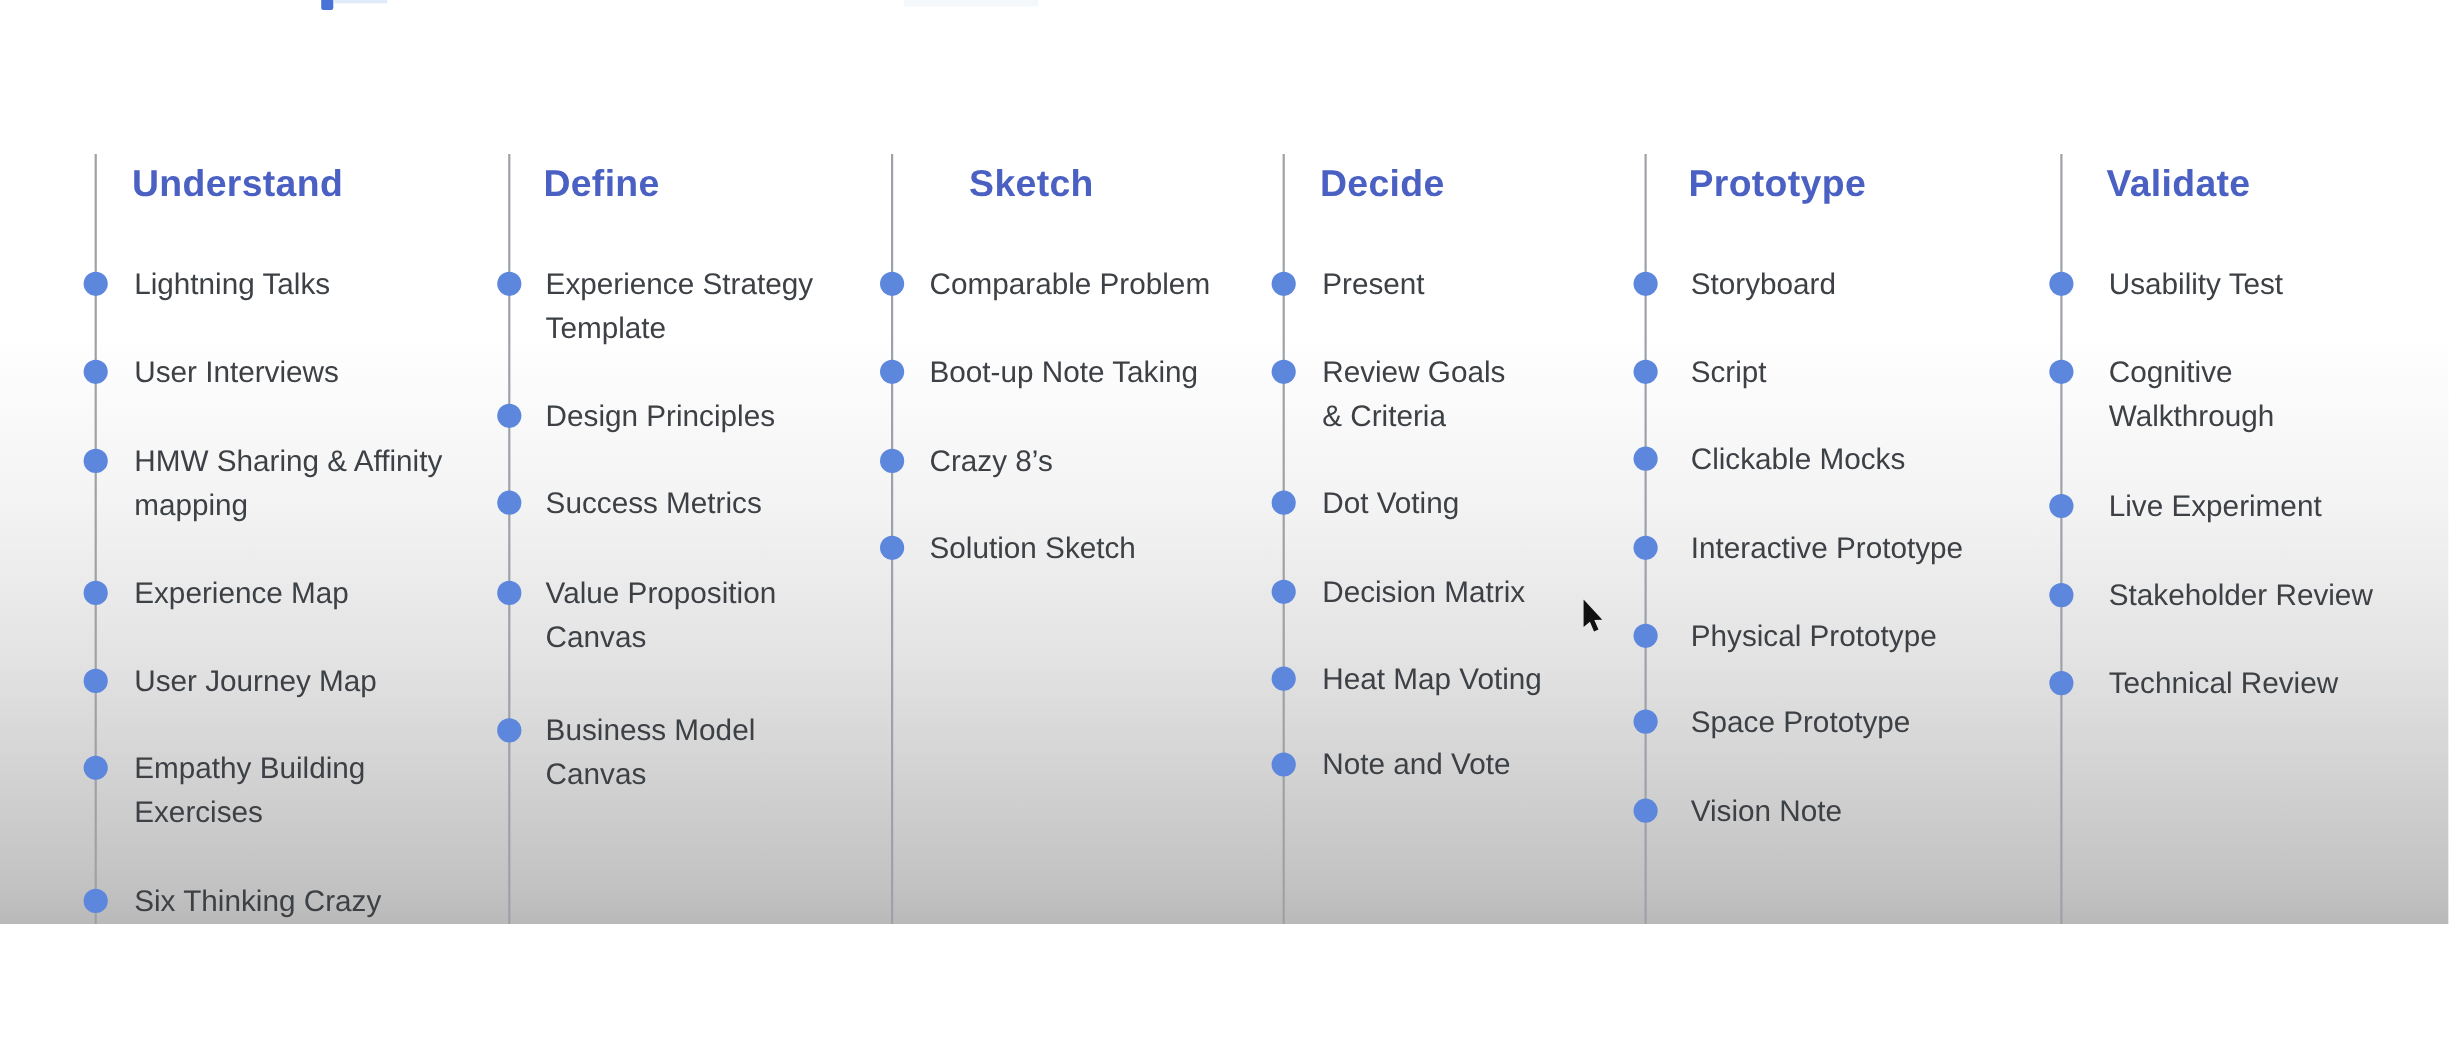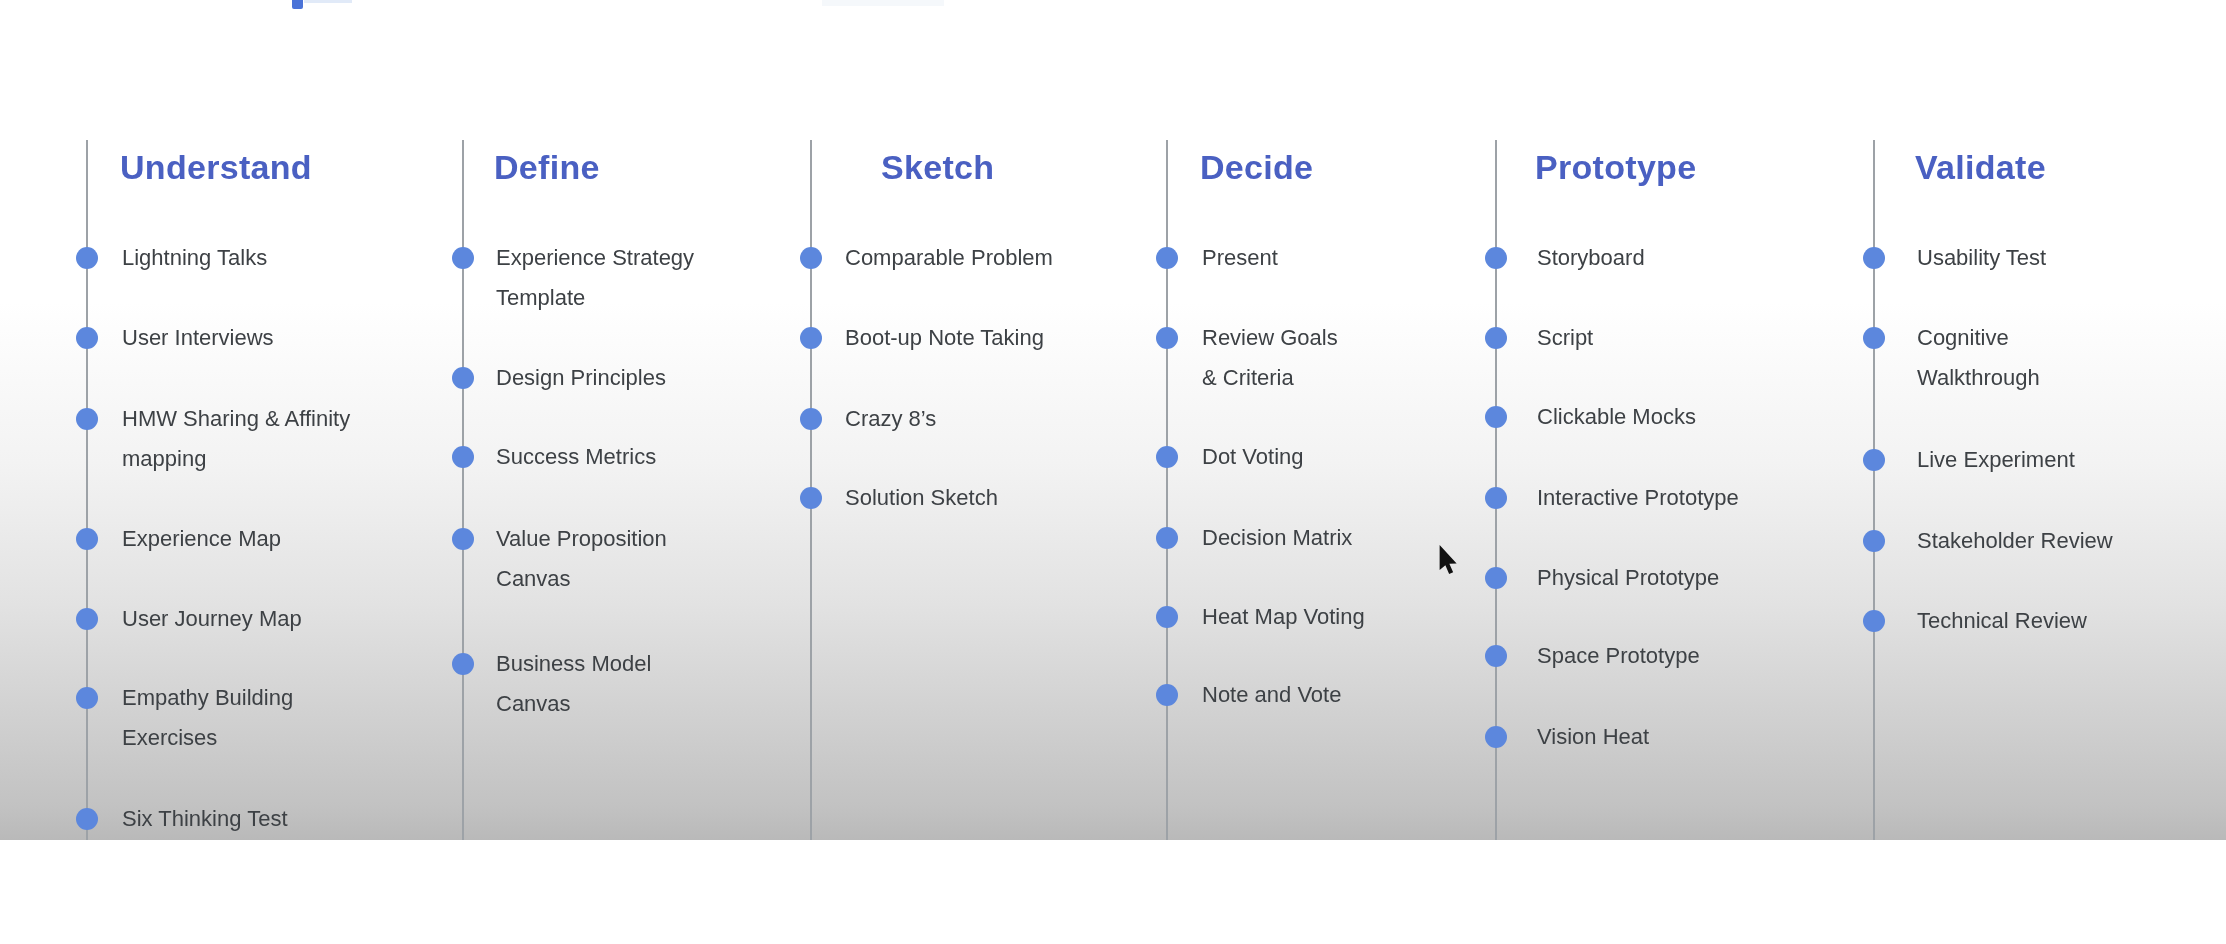--- a/index.html
+++ b/index.html
@@ -22,21 +22,21 @@
     font-size:34px;font-weight:bold;letter-spacing:.3px;
     color:var(--header-color,#4a60c2);
     white-space:nowrap;
   }
   .dot{
     position:absolute;width:22px;height:22px;border-radius:50%;
     background:var(--dot-color,#5c87dd);
   }
   .item{
     position:absolute;
-    font-size:22px;line-height:40px;
+    font-size:27px;line-height:40px;
     color:var(--item-color,#3d4145);
     white-space:pre-line;
   }
   .title-fragment{position:absolute;border-radius:0 0 2px 2px;}
   .faint-line{position:absolute;opacity:.55;}
   .faint-strip{position:absolute;opacity:.6;}
   .cursor{position:absolute;}
 </style>
 </head>
 <body>
@@ -60,21 +60,21 @@
     <div class="item" style="left: 122px; top: 399px;">HMW Sharing &amp; Affinity
 mapping</div>
     <div class="dot" style="left: 76px; top: 528px;"></div>
     <div class="item" style="left: 122px; top: 519px;">Experience Map</div>
     <div class="dot" style="left: 76px; top: 608px;"></div>
     <div class="item" style="left: 122px; top: 599px;">User Journey Map</div>
     <div class="dot" style="left: 76px; top: 687px;"></div>
     <div class="item" style="left: 122px; top: 678px;">Empathy Building
 Exercises</div>
     <div class="dot" style="left: 76px; top: 808px;"></div>
-    <div class="item" style="left: 122px; top: 799px;">Six Thinking Test</div>
+    <div class="item" style="left: 122px; top: 799px;">Six Thinking Crazy</div>
     <div class="vline" style="left: 462px;"></div>
     <div class="col-header" style="left: 494px;">Define</div>
     <div class="dot" style="left: 452px; top: 247px;"></div>
     <div class="item" style="left: 496px; top: 238px;">Experience Strategy
 Template</div>
     <div class="dot" style="left: 452px; top: 367px;"></div>
     <div class="item" style="left: 496px; top: 358px;">Design Principles</div>
     <div class="dot" style="left: 452px; top: 446px;"></div>
     <div class="item" style="left: 496px; top: 437px;">Success Metrics</div>
     <div class="dot" style="left: 452px; top: 528px;"></div>
@@ -116,21 +116,21 @@
     <div class="item" style="left: 1537px; top: 318px;">Script</div>
     <div class="dot" style="left: 1485px; top: 406px;"></div>
     <div class="item" style="left: 1537px; top: 397px;">Clickable Mocks</div>
     <div class="dot" style="left: 1485px; top: 487px;"></div>
     <div class="item" style="left: 1537px; top: 478px;">Interactive Prototype</div>
     <div class="dot" style="left: 1485px; top: 567px;"></div>
     <div class="item" style="left: 1537px; top: 558px;">Physical Prototype</div>
     <div class="dot" style="left: 1485px; top: 645px;"></div>
     <div class="item" style="left: 1537px; top: 636px;">Space Prototype</div>
     <div class="dot" style="left: 1485px; top: 726px;"></div>
-    <div class="item" style="left: 1537px; top: 717px;">Vision Heat</div>
+    <div class="item" style="left: 1537px; top: 717px;">Vision Note</div>
     <div class="vline" style="left: 1873px;"></div>
     <div class="col-header" style="left: 1915px;">Validate</div>
     <div class="dot" style="left: 1863px; top: 247px;"></div>
     <div class="item" style="left: 1917px; top: 238px;">Usability Test</div>
     <div class="dot" style="left: 1863px; top: 327px;"></div>
     <div class="item" style="left: 1917px; top: 318px;">Cognitive
 Walkthrough</div>
     <div class="dot" style="left: 1863px; top: 449px;"></div>
     <div class="item" style="left: 1917px; top: 440px;">Live Experiment</div>
     <div class="dot" style="left: 1863px; top: 530px;"></div>

